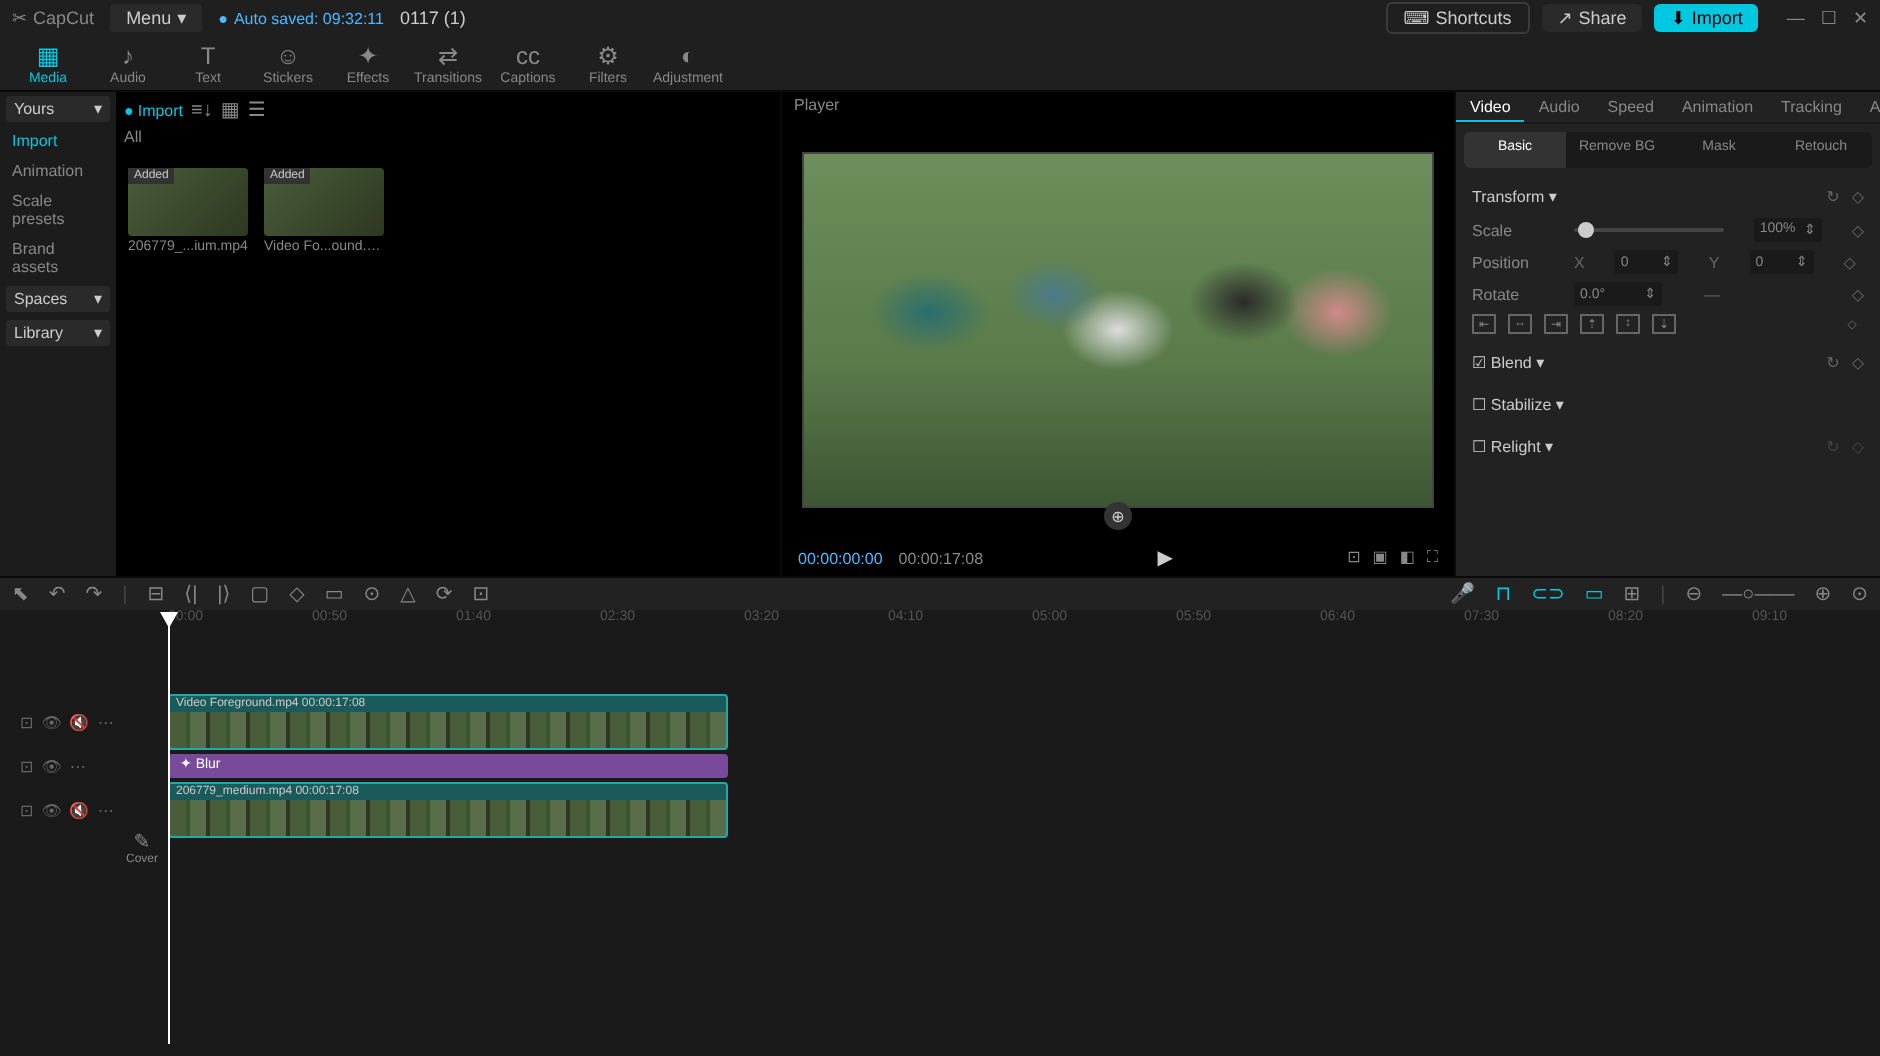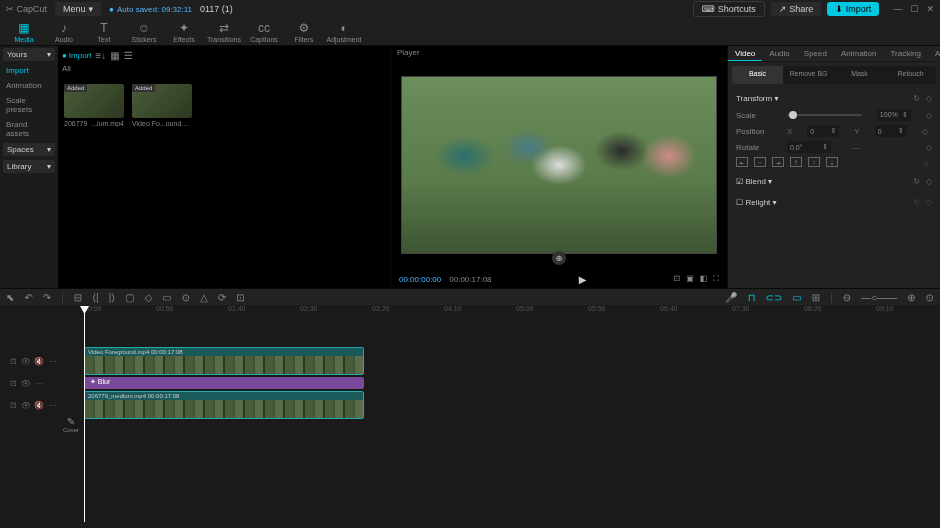--- a/index.html
+++ b/index.html
@@ -288,20 +288,25 @@
           <div class="hdr">
             <span>☑ <span>Blend</span> ▾</span>
             <span class="right-icns">
               <span>↻</span>
               <span>◇</span>
             </span>
           </div>
         </div>
       <div class="props-section">
           <div class="hdr">
+            <span>☐ <span>Stabilize</span> ▾</span>
+          </div>
+        </div>
+      <div class="props-section">
+          <div class="hdr">
             <span>☐ <span>Relight</span> ▾</span>
             <span class="right-icns" style="color:#444">
               <span>↻</span>
               <span>◇</span>
             </span>
           </div>
         </div>
     </div>
   </div>
 </div>

